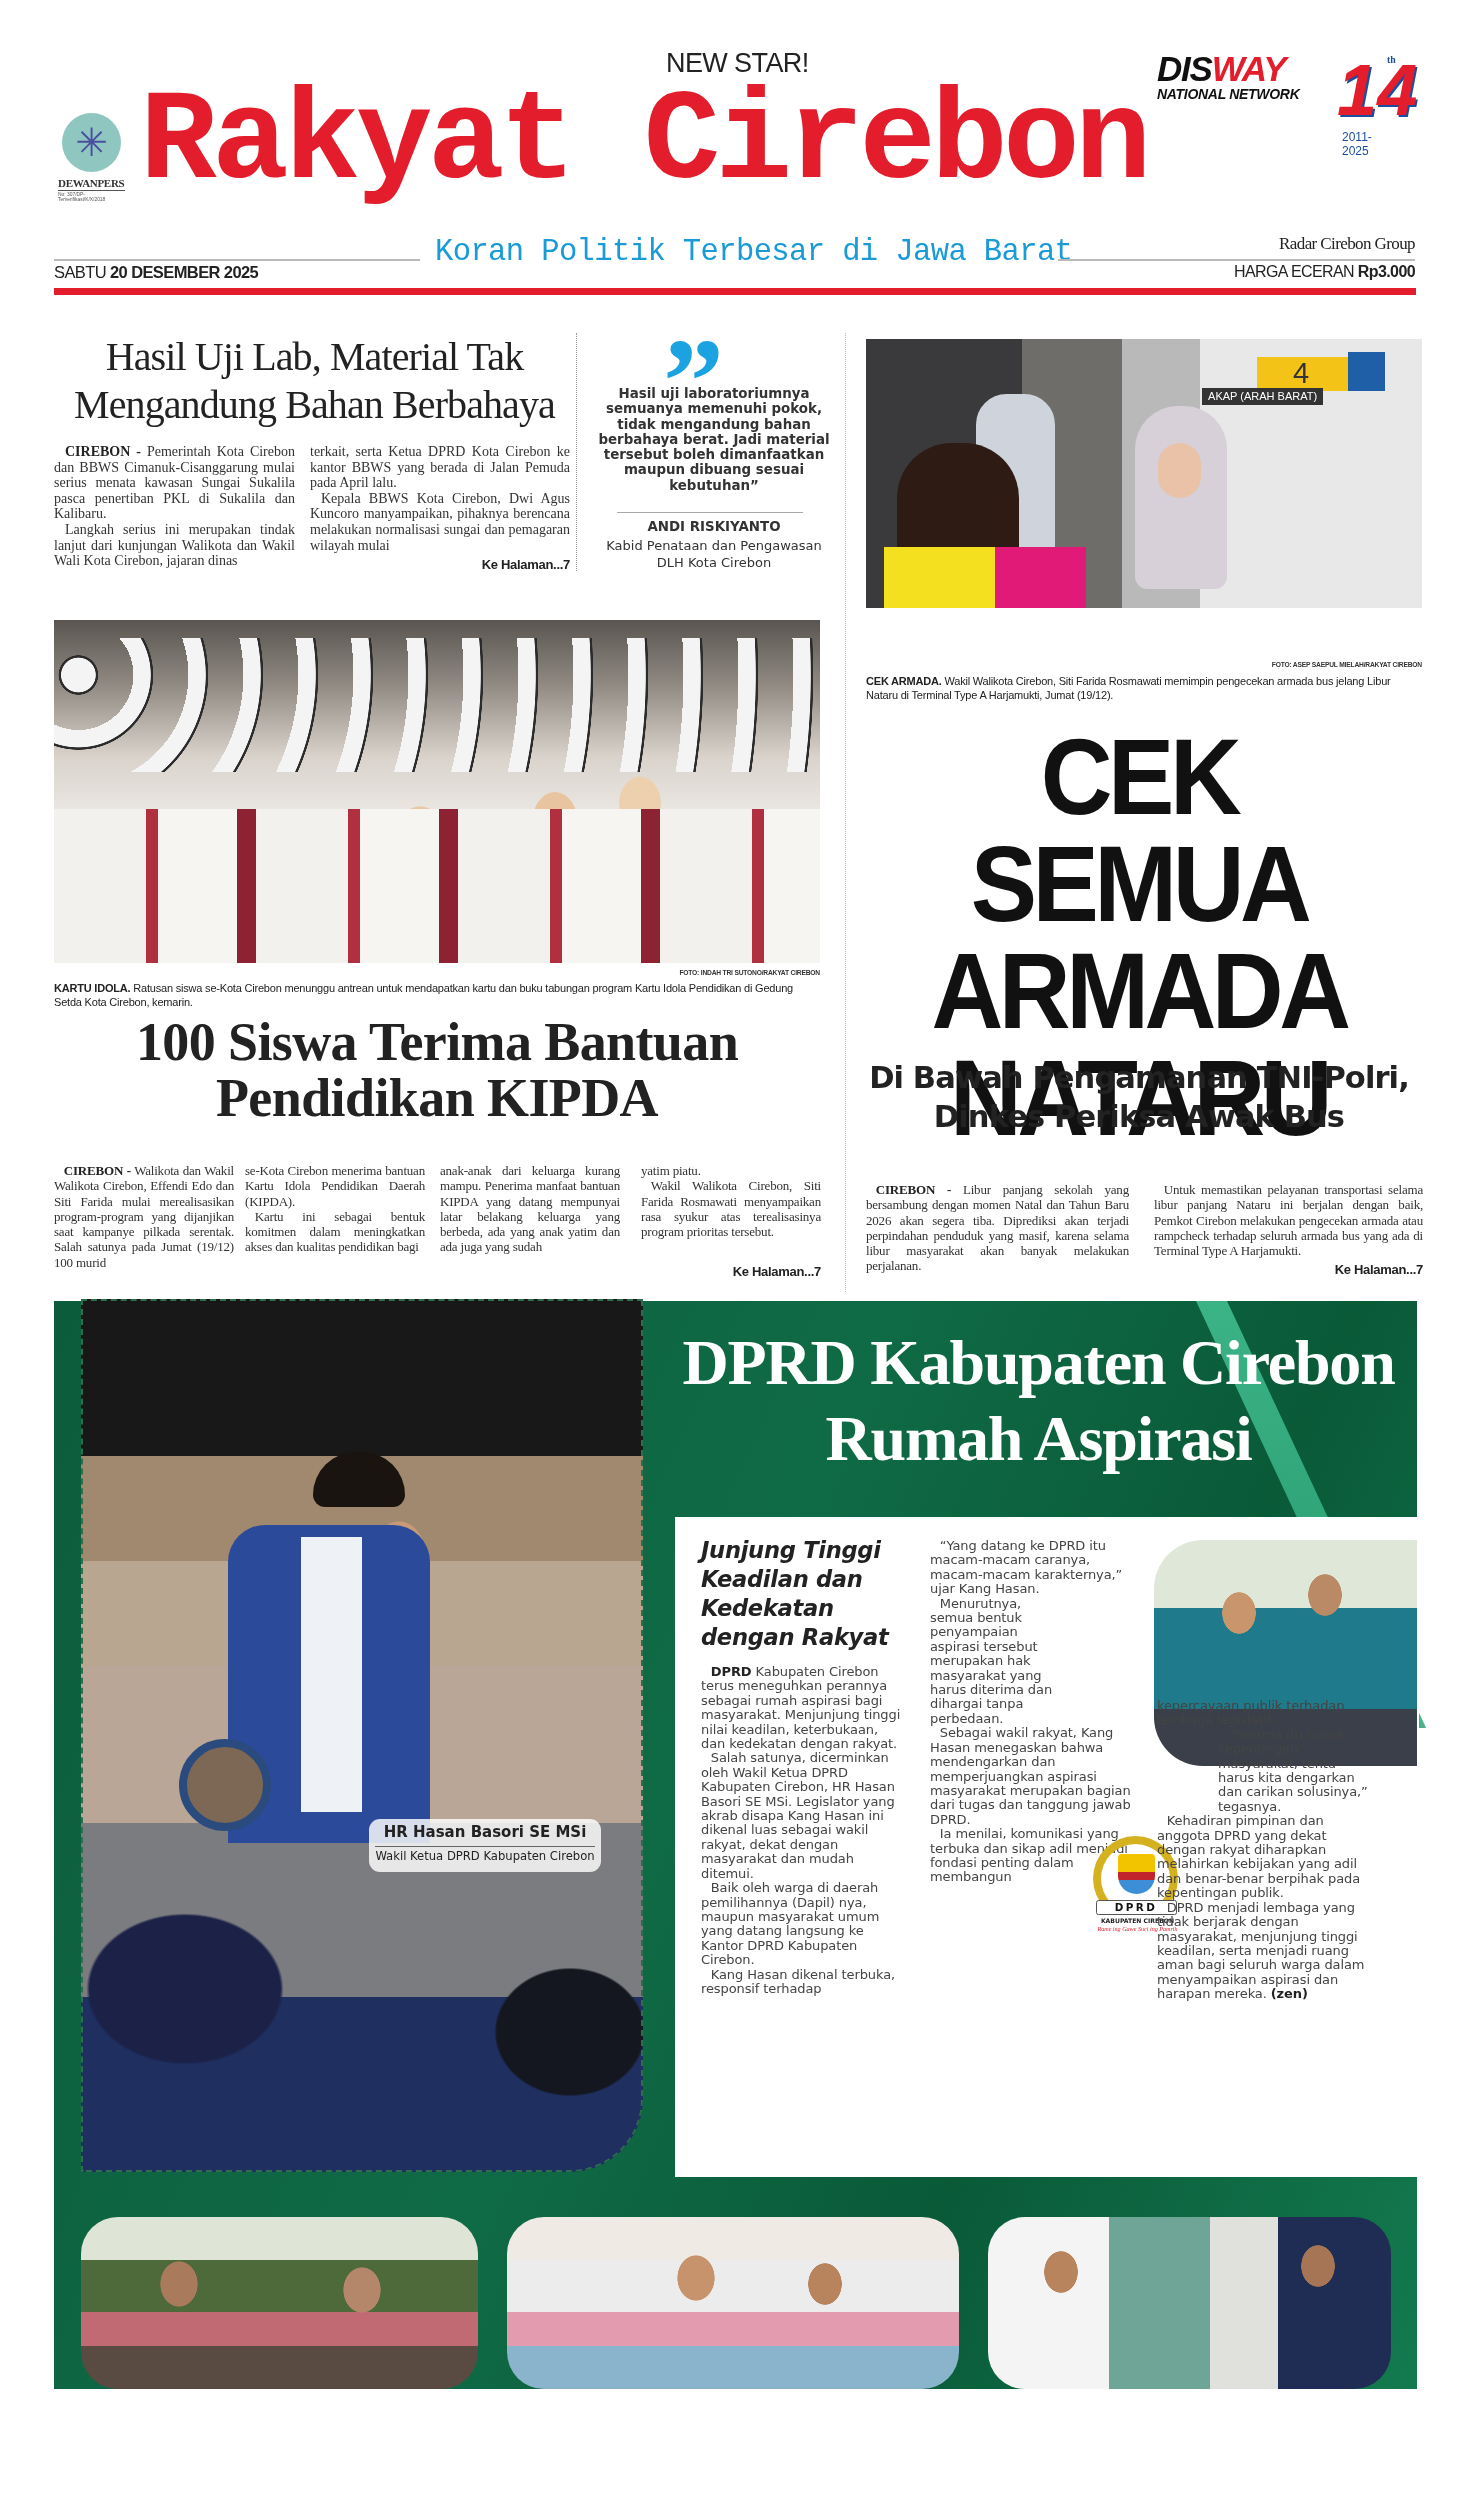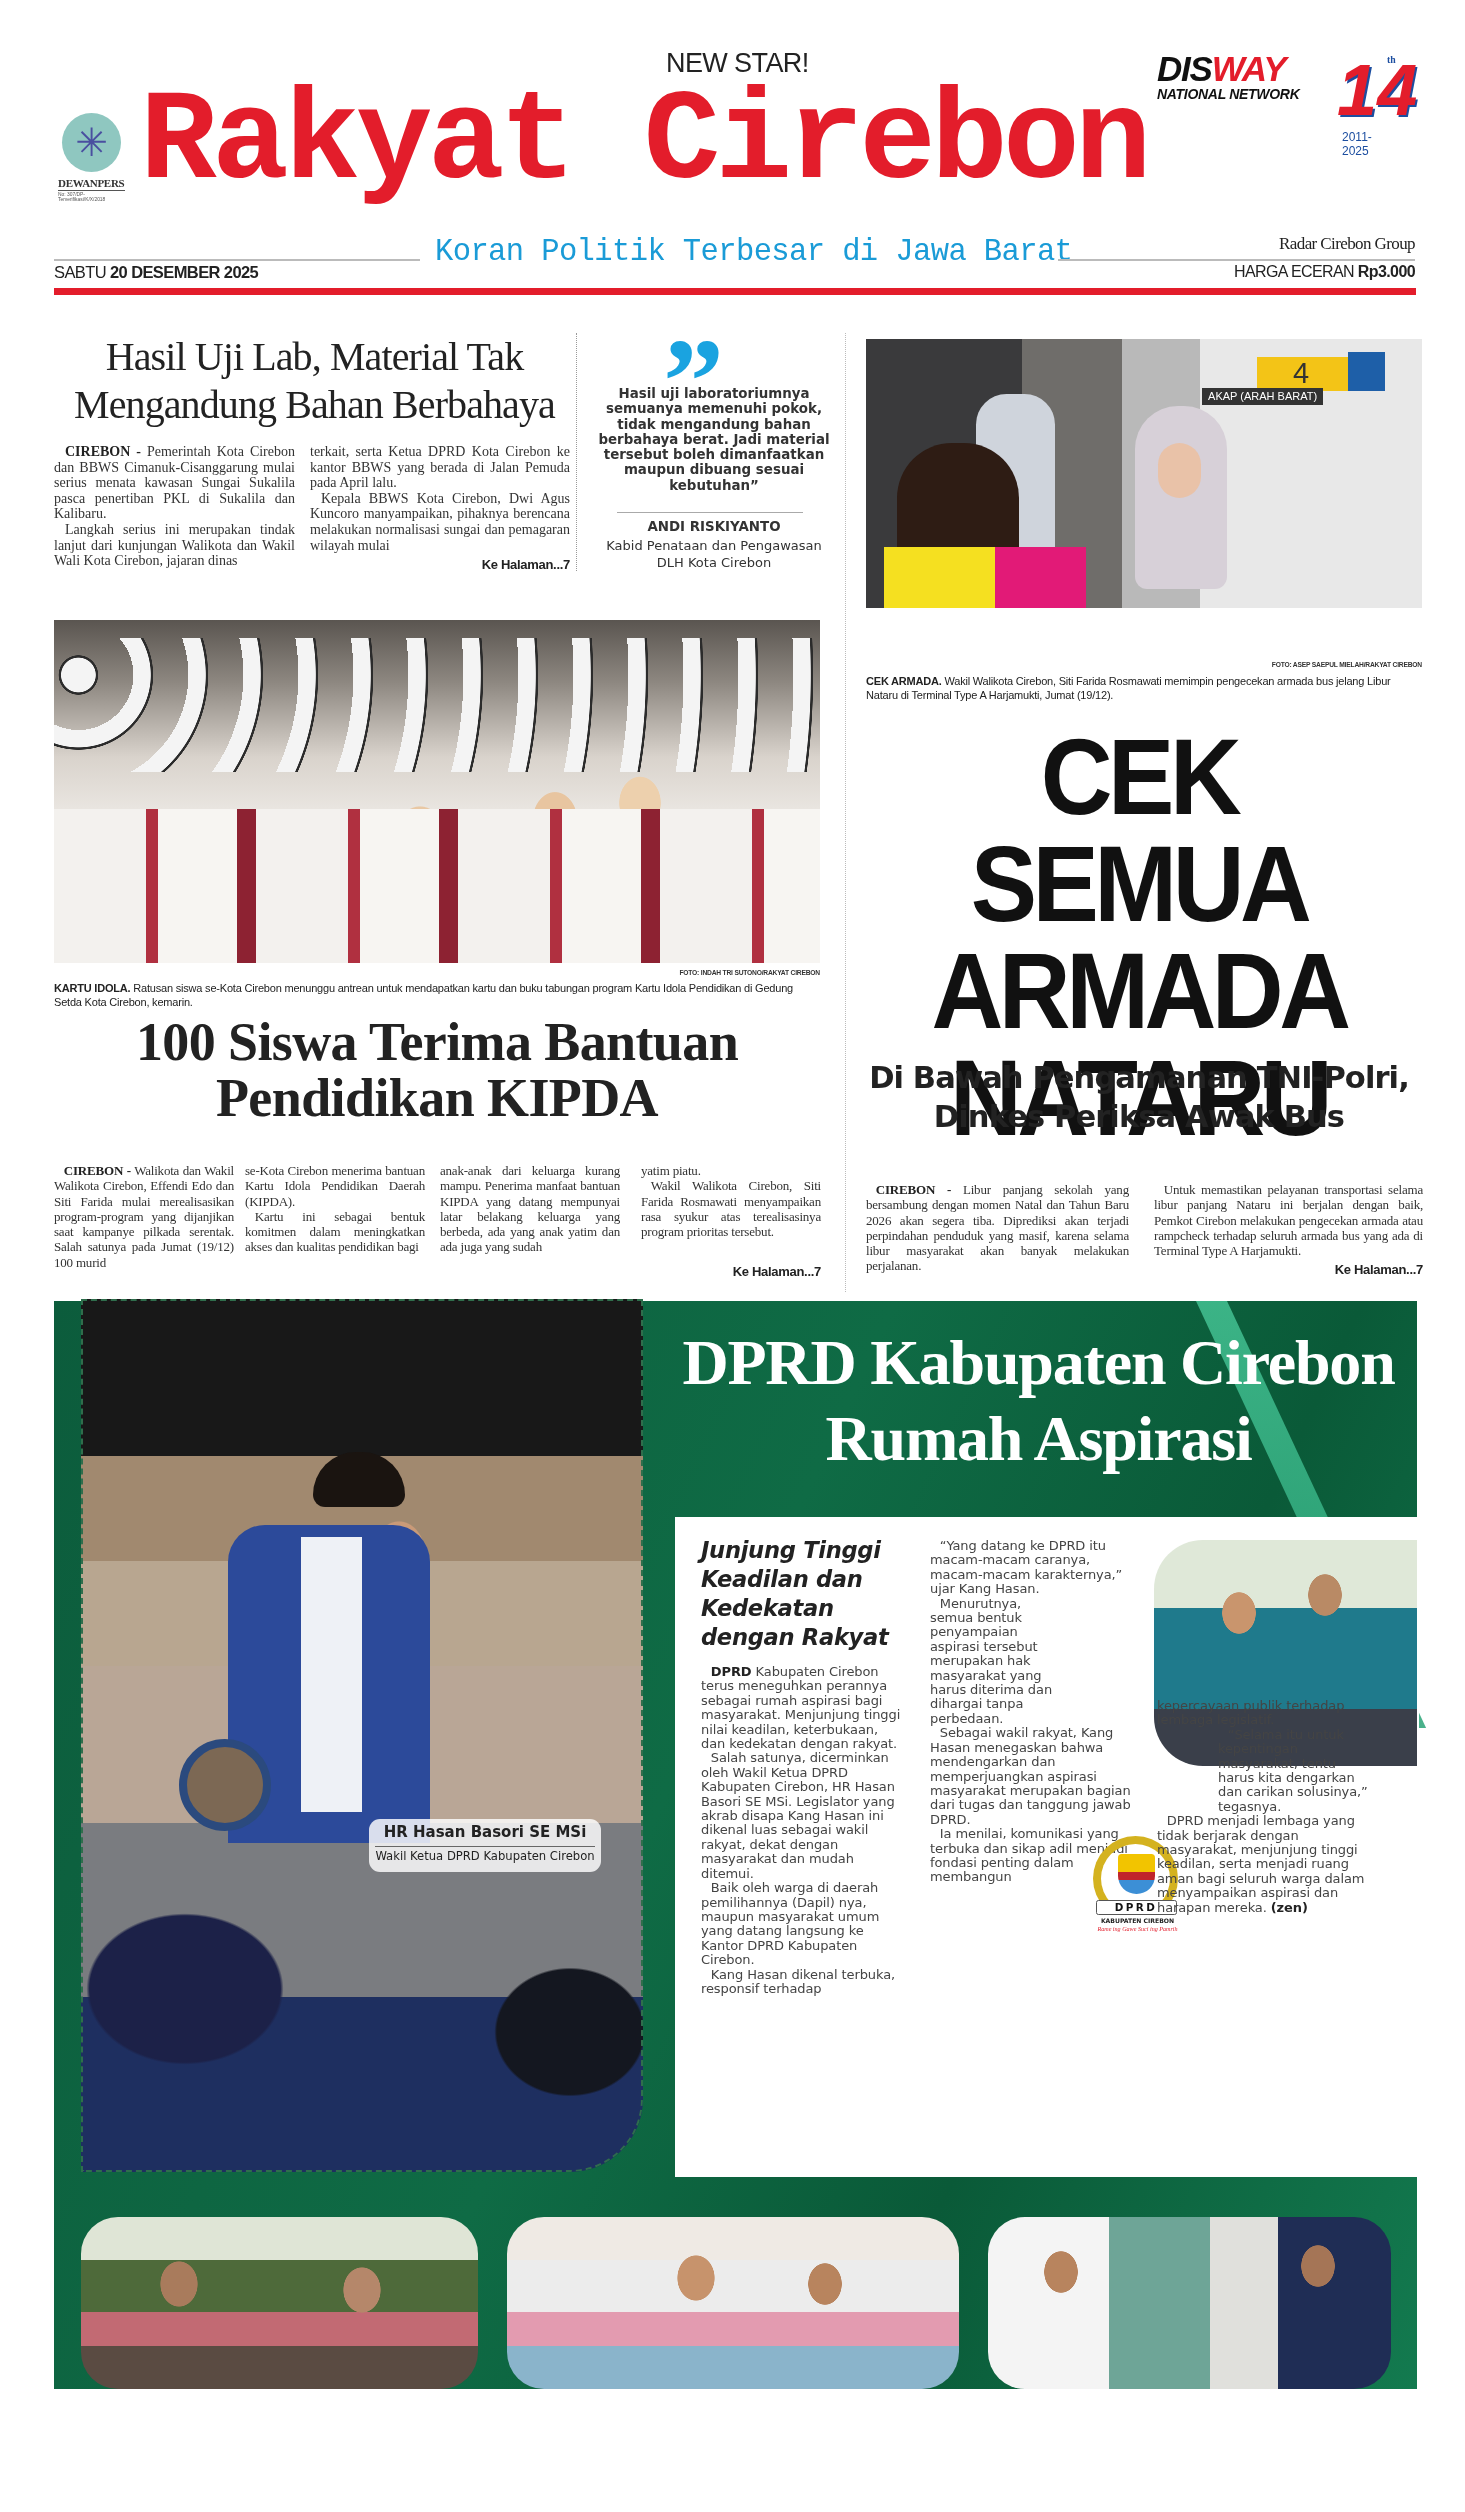--- a/index.html
+++ b/index.html
@@ -241,20 +241,21 @@
 <div class="abs dprd-logo">
   <div class="wreath"></div>
   <div class="shield"></div>
   <div class="ribbon">DPRD</div>
   <div class="kab">KABUPATEN CIREBON</div>
   <div class="motto">Rame ing Gawe Suci ing Pamrih</div>
 </div>
 <div class="col sans-body" style="left:1157px;top:1699px;width:211px">
   <p style="text-indent:0">kepercayaan publik terhadap lembaga legislatif.</p>
   <p style="margin-left:61px">“Selama itu untuk kepentingan masyarakat, tentu harus kita dengarkan dan carikan solusinya,” tegasnya.</p>
+  <p><span>Kehadiran pimpinan dan anggota DPRD yang dekat dengan rakyat diharapkan melahirkan kebijakan yang adil dan benar-benar berpihak pada kepentingan publik.</span></p>
   <p><span>DPRD menjadi lembaga yang tidak berjarak dengan masyarakat, menjunjung tinggi keadilan, serta menjadi ruang aman bagi seluruh warga dalam menyampaikan aspirasi dan harapan mereka.</span> <b>(zen)</b></p>
 </div>
 
 <div class="abs strip-photo sp1"></div>
 <div class="abs strip-photo sp2"></div>
 <div class="abs strip-photo sp3"></div>
 <div class="abs credit-green">FOTO: ZEZEN ZAENUDIN ALI/RAKYAT CIREBON</div>
 
 
 </body></html>

